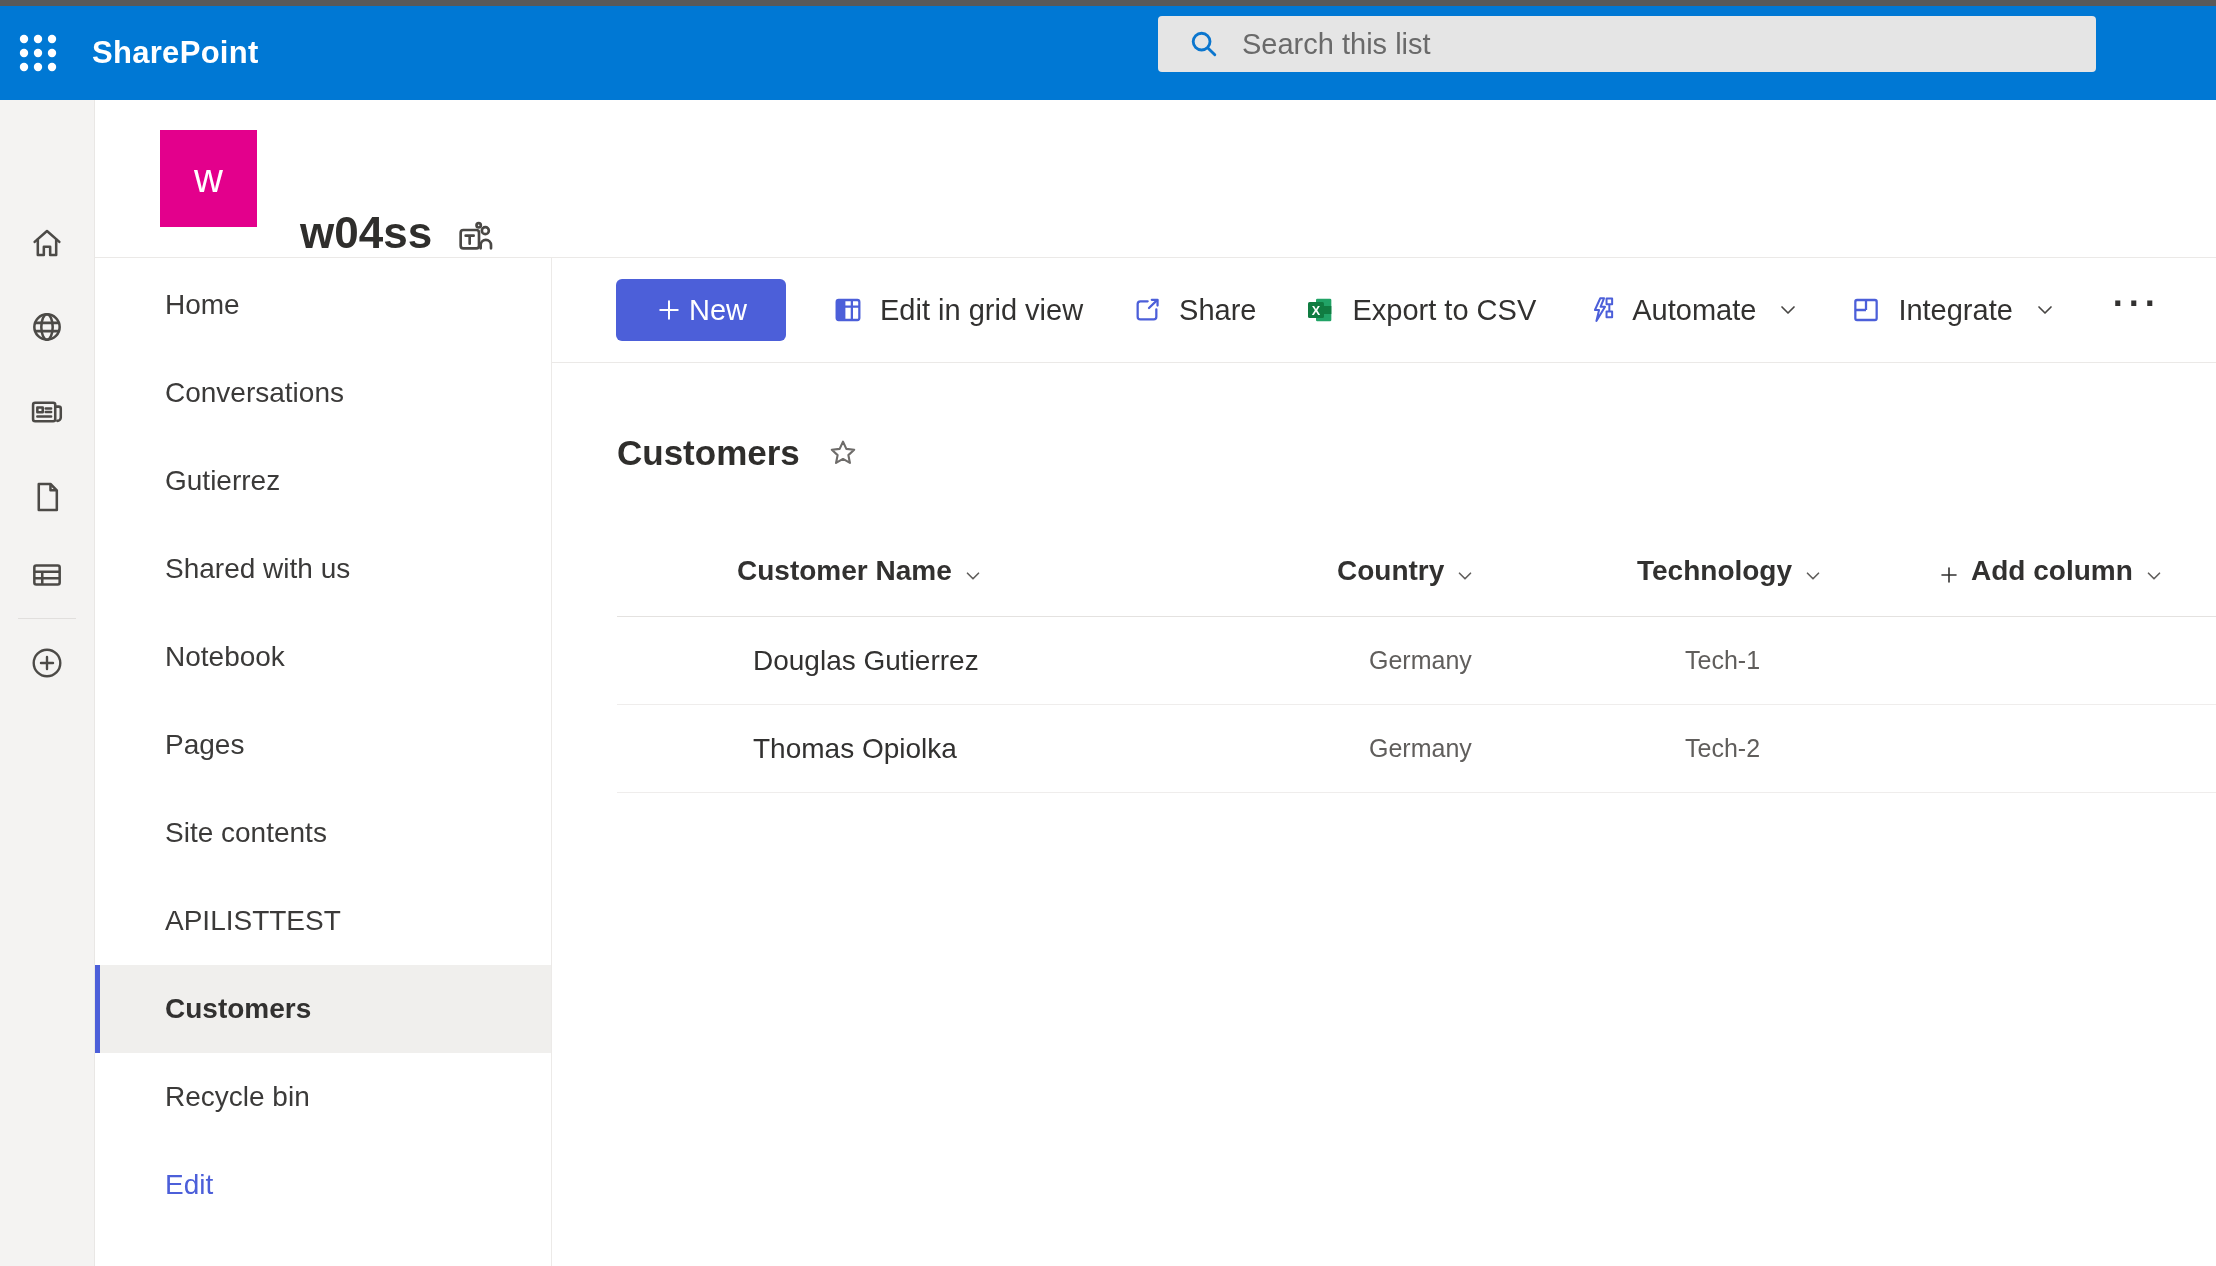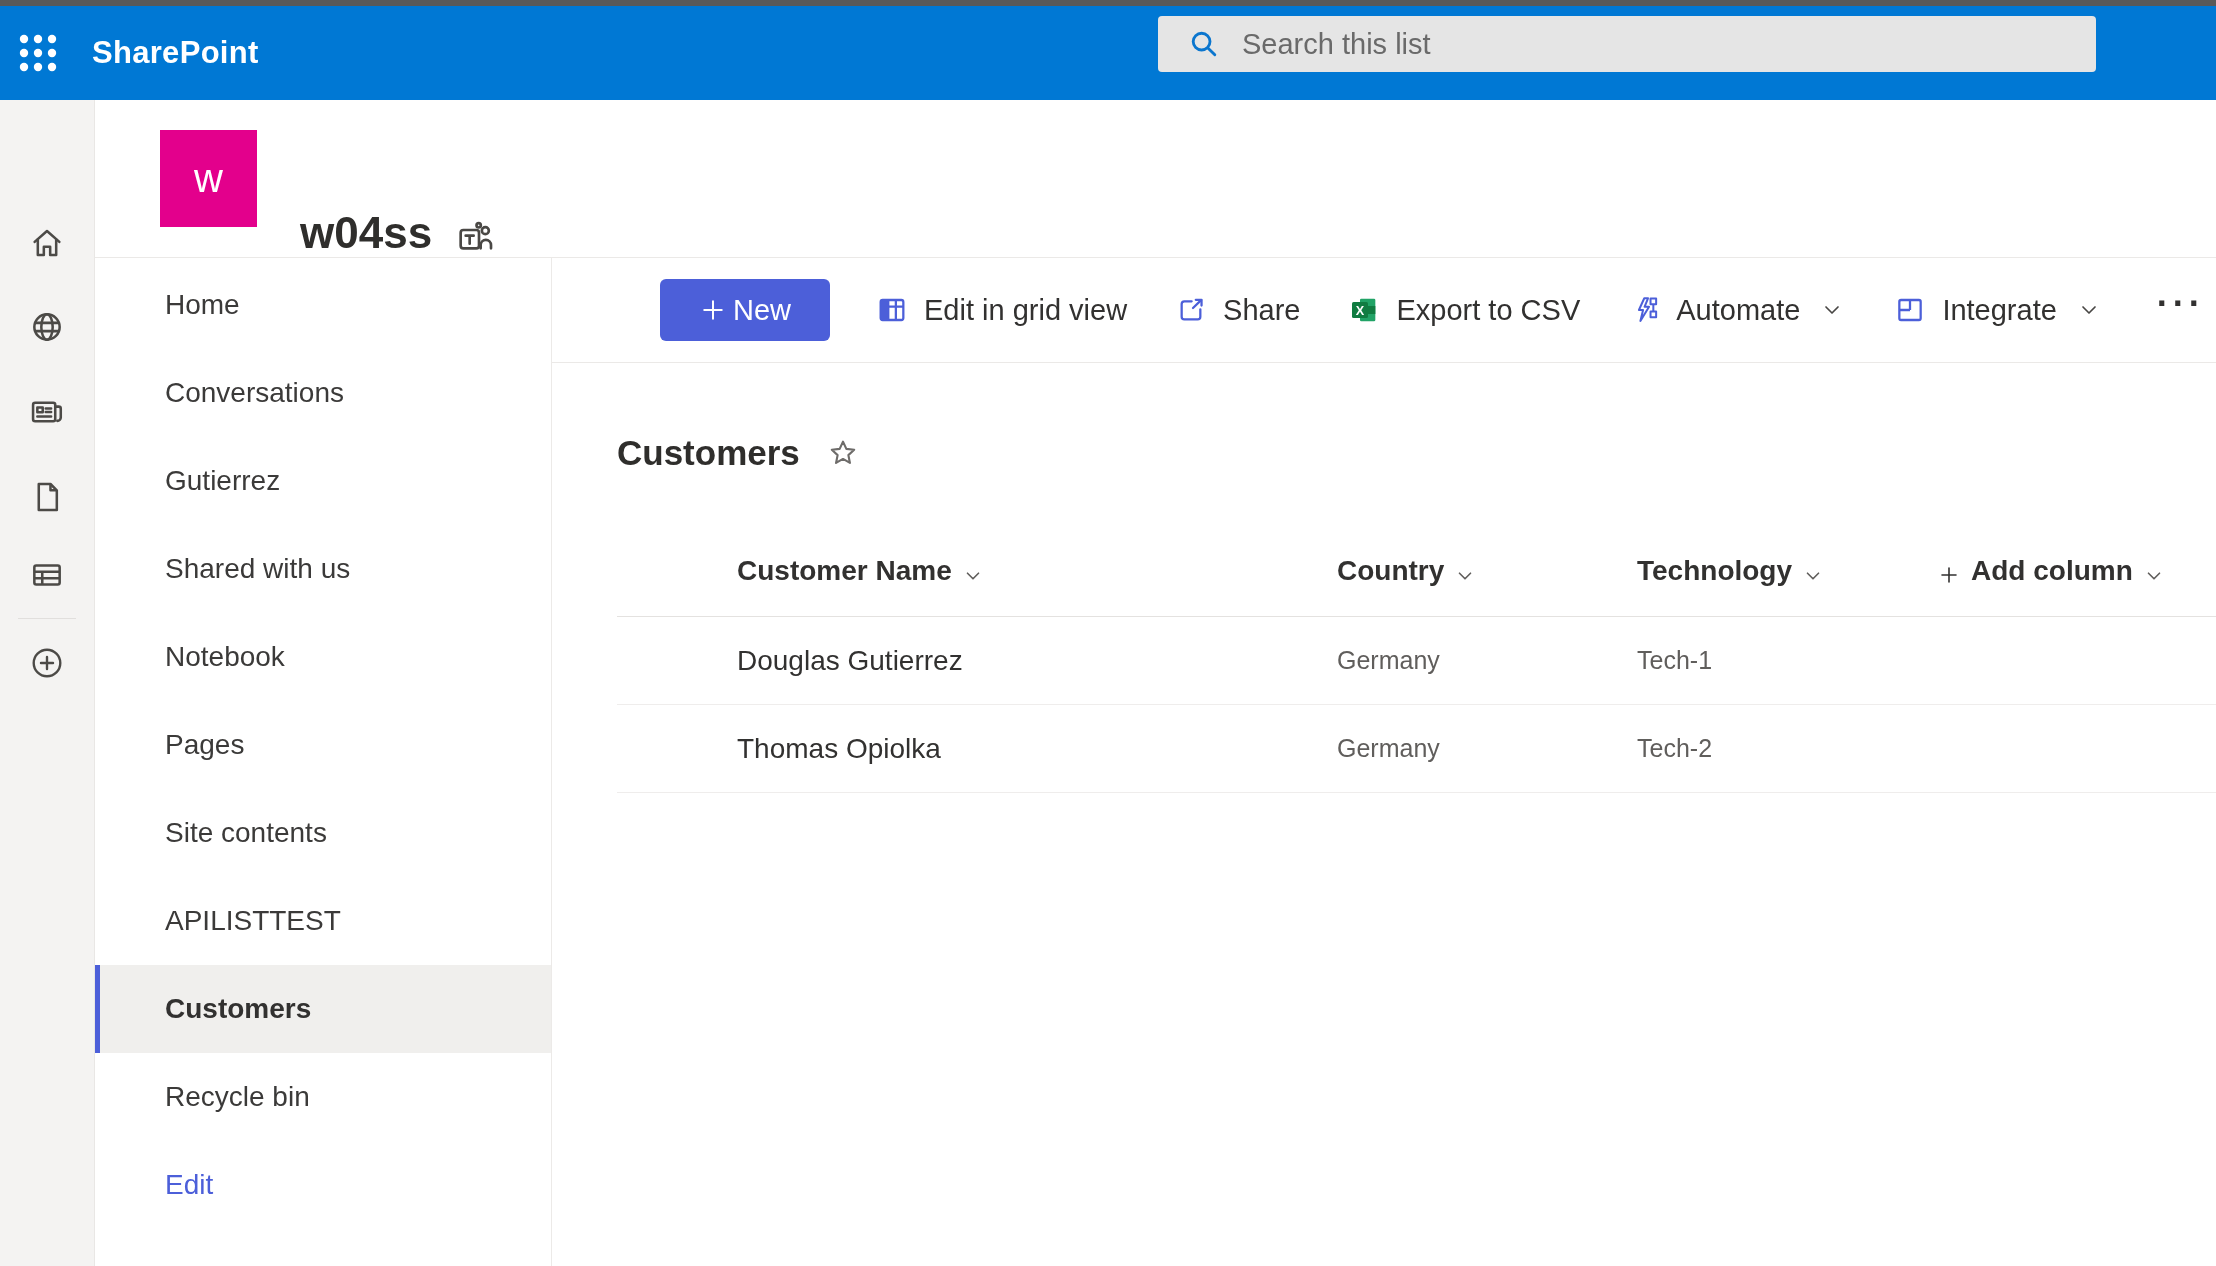--- a/index.html
+++ b/index.html
@@ -45,37 +45,37 @@
   .nav-item.selected { background:#f0efed; border-left:5px solid var(--accent); padding-left:65px;
     font-weight:700; color:#323130; }
   .nav-item.edit-link { color:var(--accent); }
 
   
   .content { position:absolute; left:552px; top:258px; width:1664px; height:1008px; background:#fff; }
   .toolbar { height:105px; border-bottom:1px solid var(--border); display:flex; align-items:center;
     padding-left:64px; }
   .new-btn { width:170px; height:62px; background:var(--accent); border:none; border-radius:6px;
     color:#fff; font-size:29px; display:flex; align-items:center; justify-content:center; gap:6px;
-    cursor:pointer; font-family:"Liberation Sans", sans-serif;margin-left:44px; }
+    cursor:pointer; font-family:"Liberation Sans", sans-serif; }
   .tb-item { display:flex; align-items:center; gap:16px; font-size:29px; color:#323130; cursor:pointer; }
   .tb-item .chev { margin-left:4px; }
   .acc { color:var(--accent); }
   .more-btn { margin-left:56px; font-size:36px; font-weight:700; letter-spacing:4px; color:#323130;
     cursor:pointer; line-height:1; padding-bottom:12px; }
 
   .list-area { padding-left:65px; }
   .title-row { margin-top:70px; display:flex; align-items:center; gap:26px; }
   .list-title { font-size:35px; font-weight:700; color:#2f2e2c; }
   .star { cursor:pointer; color:#6e6c6a; display:flex; }
 
   .grid { display:grid; grid-template-columns:120px 600px 300px 300px 1fr; align-items:center; }
   .hdr { margin-top:52px; height:92px; border-bottom:1px solid #e4e2e0; }
   .hdr-cell { display:flex; align-items:flex-end; gap:10px; font-size:28px; font-weight:700; cursor:pointer; }
   .addcol { font-weight:700; }
-  .row { height:88px; border-bottom:1px solid var(--rowline); cursor:pointer; }
+  .row { height:88px; border-bottom:1px solid var(--rowline); cursor:pointer;gap:16px; }
   .cell-name { font-size:28px; color:#323130; }
   .cell-sec { font-size:25px; color:var(--txt2); }
   svg { display:block; }
 </style>
 </head>
 <body>
 
 <div class="top-strip"></div>
 
 <header class="suite-bar">

